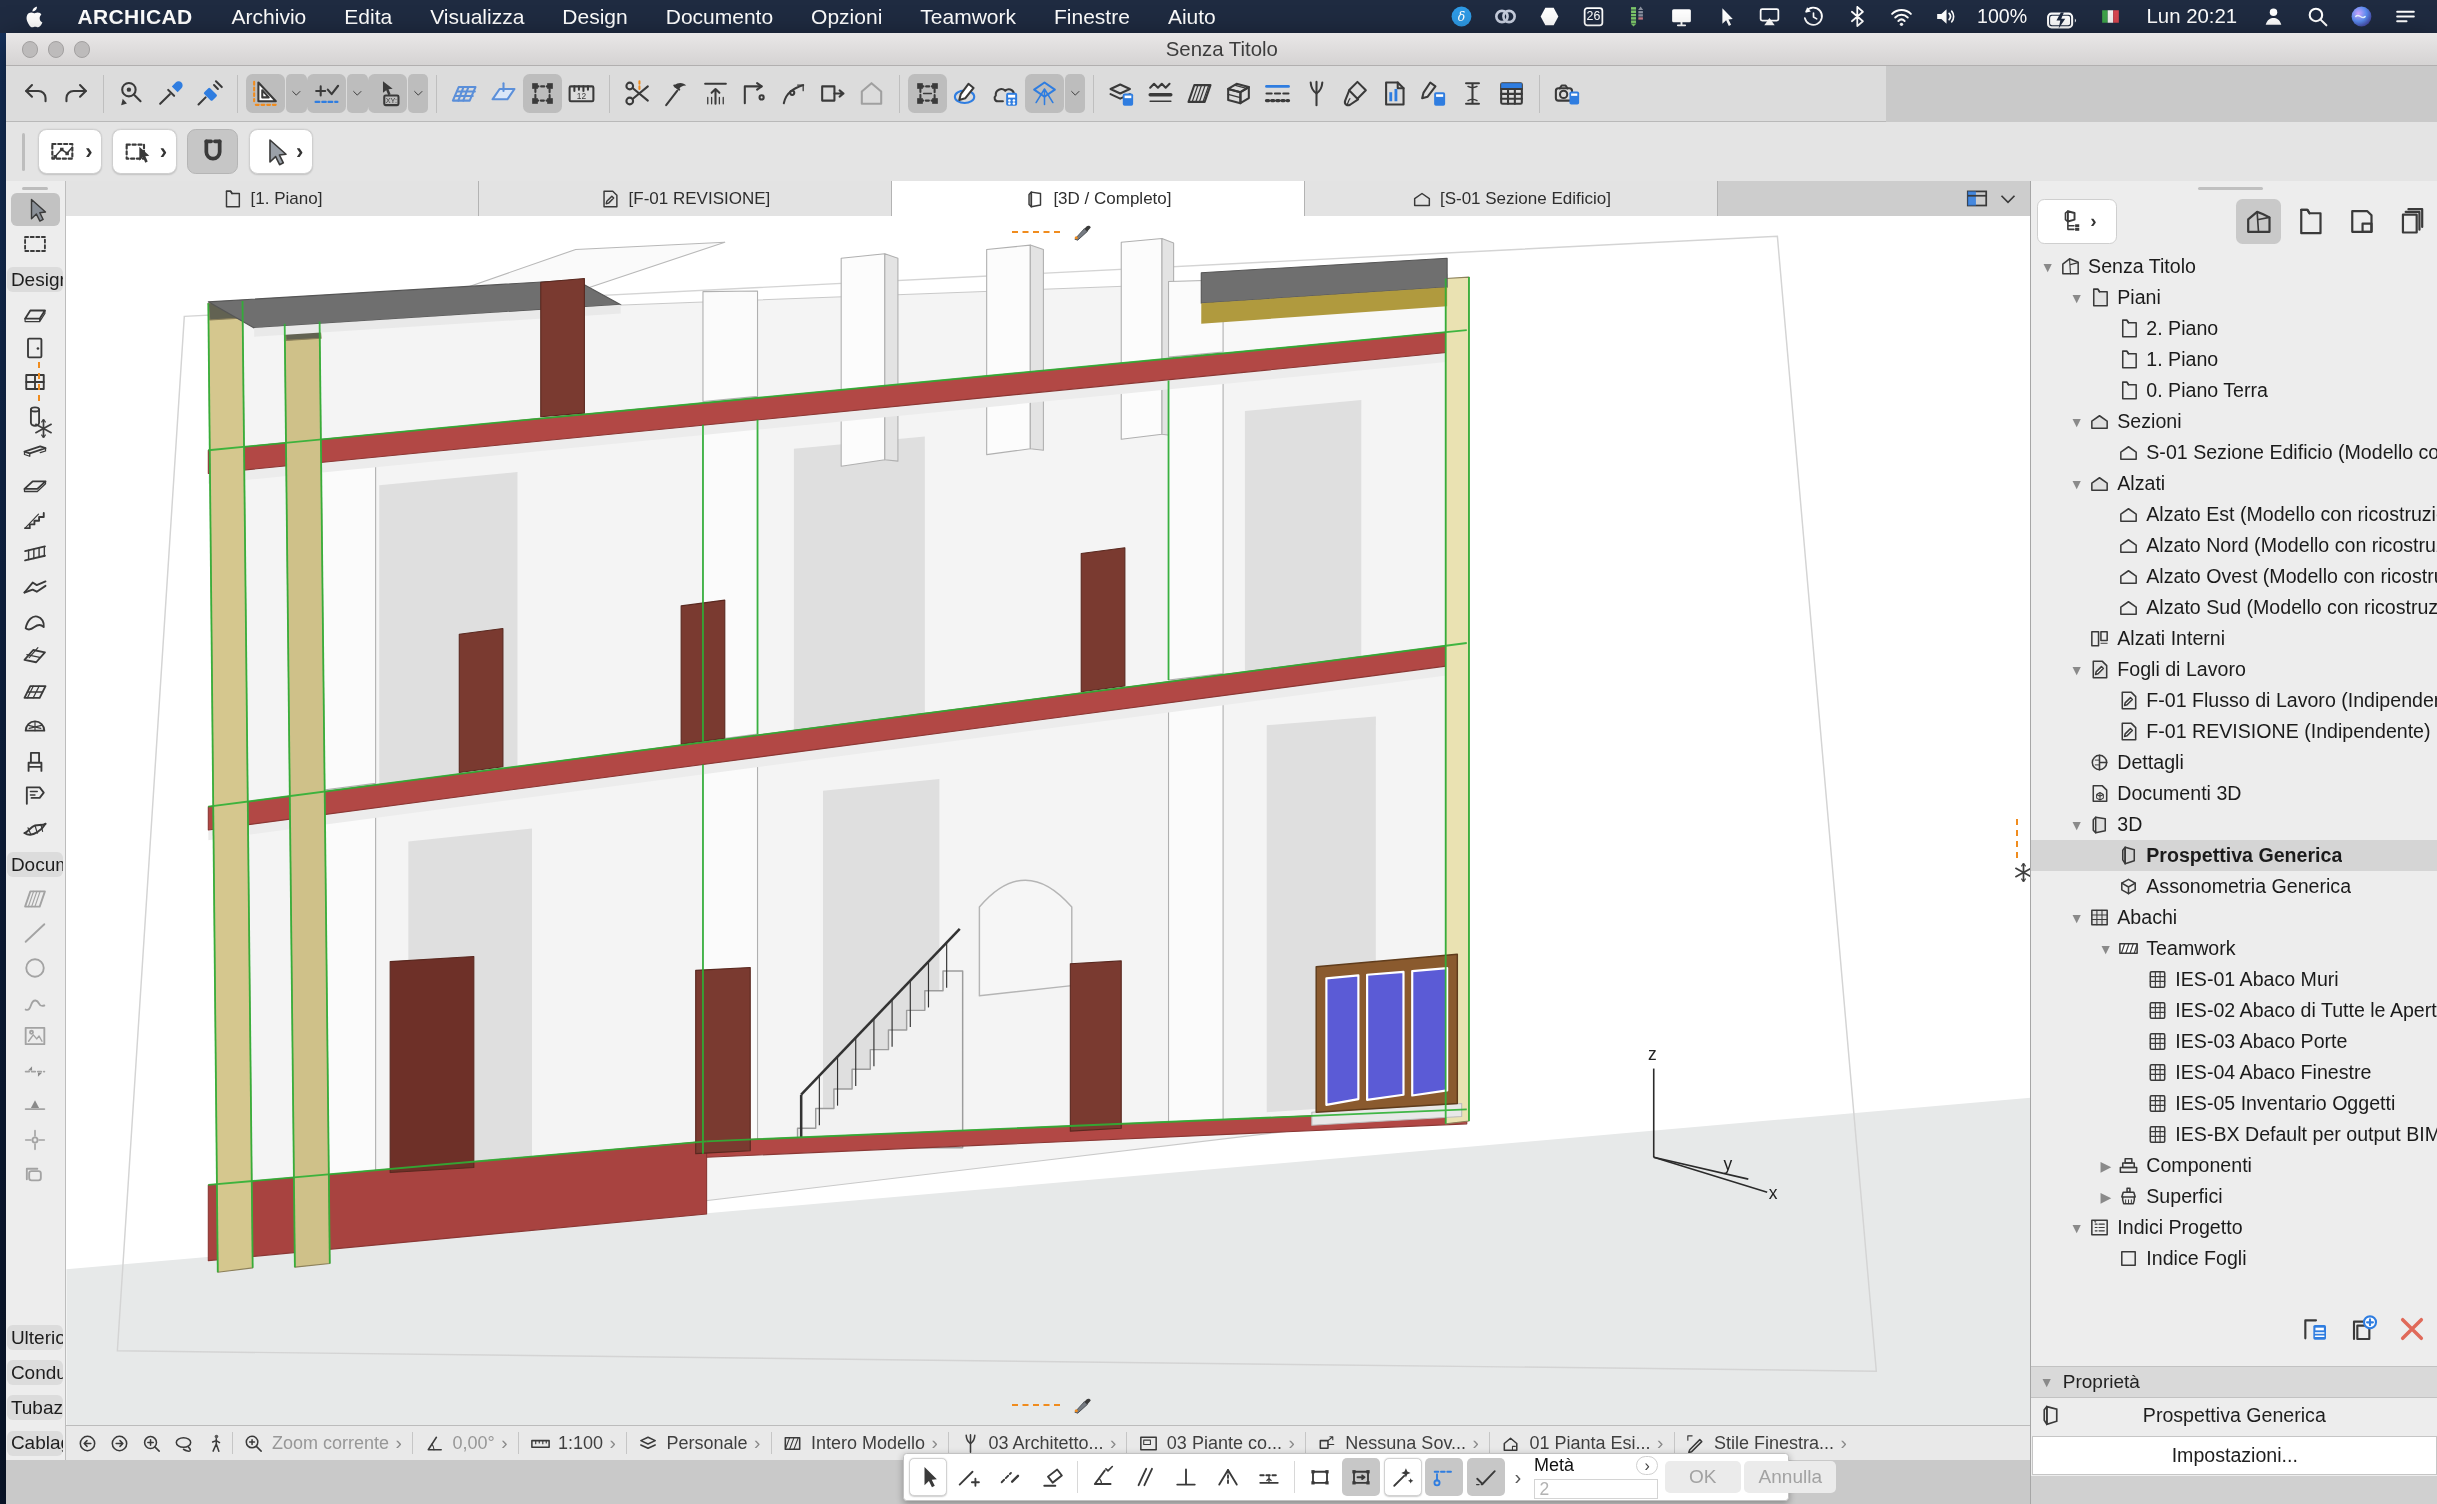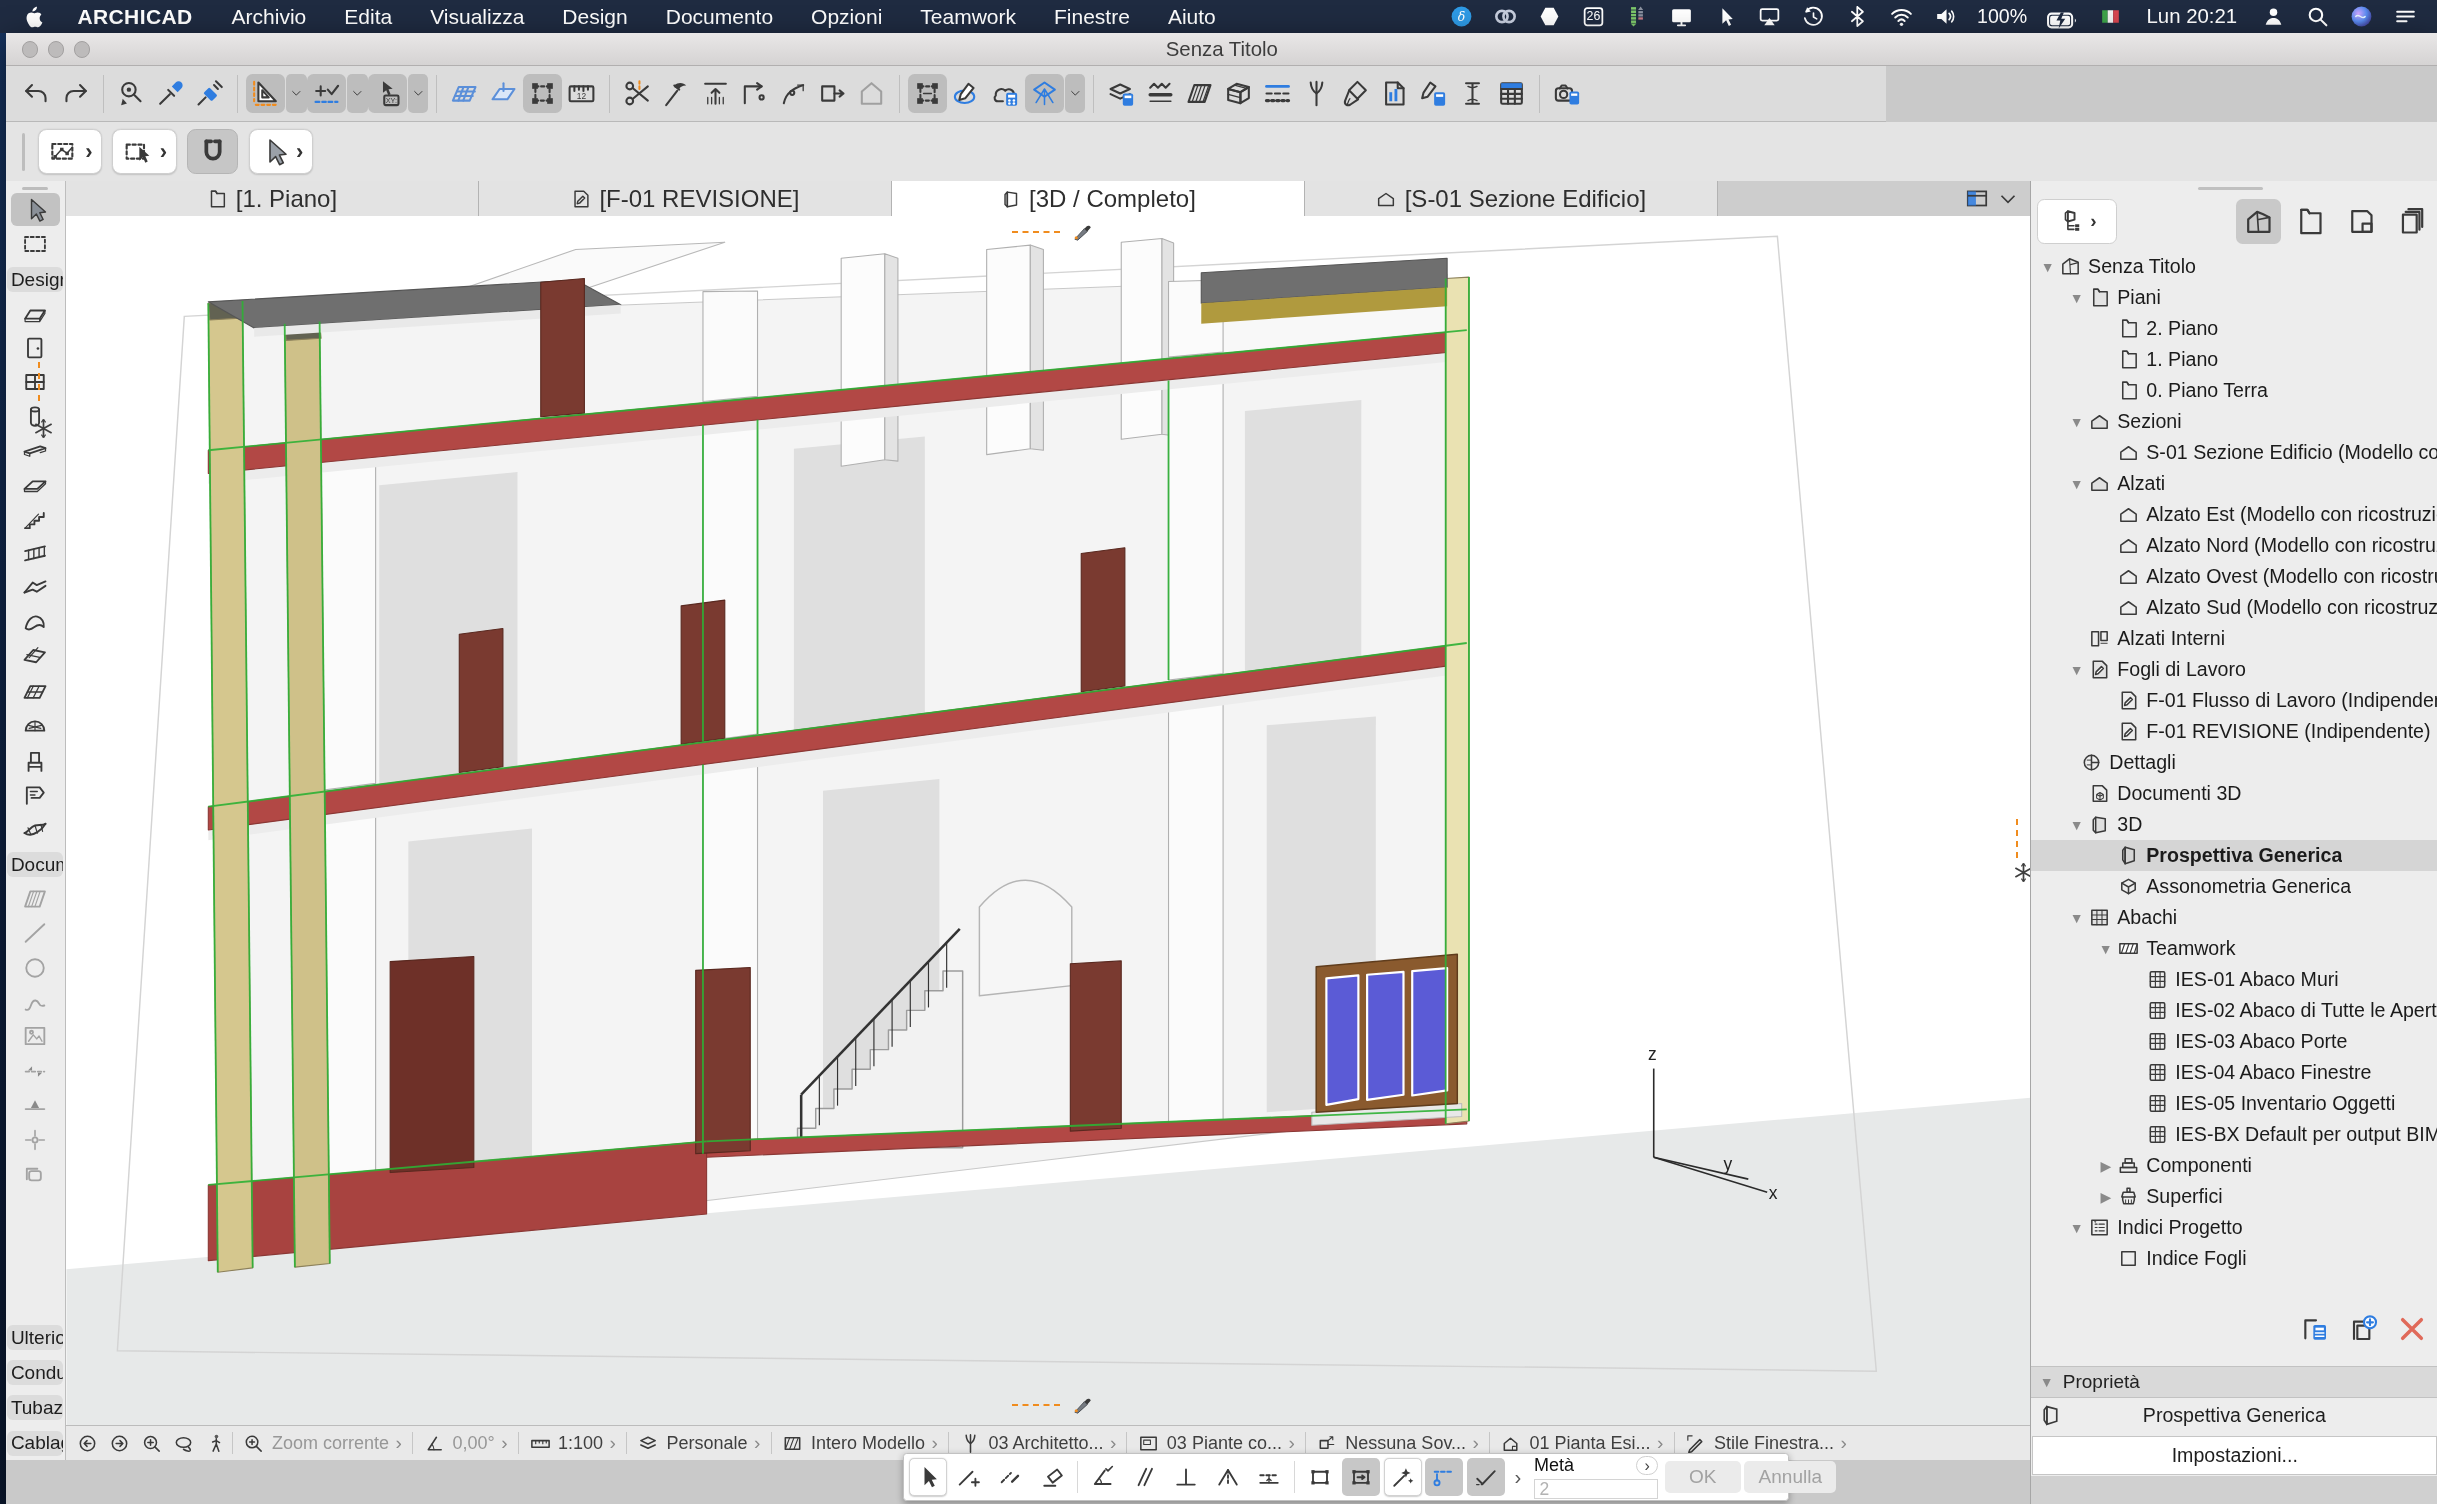--- a/index.html
+++ b/index.html
@@ -35,21 +35,21 @@
 .ddbtn .ic{width:14.6px;height:14.6px}
 
 #quickbar{position:absolute;left:0;top:89px;width:100%;height:59px;background:#e4e4e4;display:flex;align-items:center;padding-left:16px}
 #quickbar .grip{width:2.9px;height:38px;background:#bdbdbd;border-radius:1.5px;margin-right:13px}
 .qbtn{height:45px;background:#fff;border:0.7px solid #cfcfcf;border-radius:8.7px;box-shadow:0 0.7px 1.5px rgba(0,0,0,.15);display:flex;align-items:center;padding:0 8.7px;margin-right:10.2px;gap:5.8px}
 .qbtn.pressed{background:#c6c6c6;border-color:#b5b5b5;box-shadow:none}
 .qbtn .ic{width:32px;height:32px}
 .qchev{font-size:22px;color:#333;font-weight:bold}
 
 #tabbar{position:absolute;left:60px;top:148px;width:1965px;height:35px;background:#cdcdcd;display:flex}
-.tab{width:413px;height:35px;background:#e3e3e3;border-right:0.7px solid #b3b3b3;display:flex;align-items:center;justify-content:center;gap:7.3px;font-size:24px;color:#2e2e2e}
+.tab{width:413px;height:35px;background:#e3e3e3;border-right:0.7px solid #b3b3b3;display:flex;align-items:center;justify-content:center;gap:7.3px;font-size:17px;color:#2e2e2e}
 .tab.active{background:#fff}
 .tab .ic{width:22px;height:22px}
 #tabbar .tbctl{margin-left:auto;display:flex;align-items:center;gap:4.4px;padding-right:10.2px}
 #tabbar .tbctl .ic{width:25px;height:25px}
 
 #toolbox{position:absolute;left:0;top:148px;width:60px;height:1279px;background:#ededed;border-right:0.7px solid #bdbdbd;display:flex;flex-direction:column;align-items:stretch}
 #toolbox .grip{width:26px;height:2.9px;background:#bdbdbd;border-radius:1.5px;margin:5.8px auto 2.9px}
 .xbtn{width:49px;height:33px;margin:0.7px auto;border-radius:5.8px;display:flex;align-items:center;justify-content:center;flex:none}
 .xbtn.sel{background:#c2c2c2}
 .xbtn .ic{width:28px;height:28px}
@@ -1484,21 +1484,21 @@
           <div class="trow" style="padding-left:64px">
             <span class="tri"></span>
             <span class="ic ">
               <svg viewBox="0 0 24 24" fill="none" stroke="#3a3a3a" stroke-width="1.6" stroke-linecap="round" stroke-linejoin="round">
                 <path d="M5.5 3.5h9.5l4.5 4.5v12.5H5.5z" fill="none"></path>
                 <path d="M8.5 14.5l5.5-5.5 2 2-5.5 5.5-2.6.6z" fill="none"></path>
               </svg>
             </span>
             <span class="lbl">F-01 REVISIONE (Indipendente)</span>
           </div>
-          <div class="trow" style="padding-left:27px">
+          <div class="trow" style="padding-left:35px">
             <span class="tri"></span>
             <span class="ic ">
               <svg viewBox="0 0 24 24" fill="none" stroke="#3a3a3a" stroke-width="1.6" stroke-linecap="round" stroke-linejoin="round">
                 <circle cx="12" cy="12" r="7.5" fill="none"></circle>
                 <path d="M12 4.5v15M12 12h7.5"></path>
                 <path d="M7.5 9.5h4.5M7.5 14.5h4.5" stroke-width="1"></path>
               </svg>
             </span>
             <span class="lbl">Dettagli</span>
           </div>

